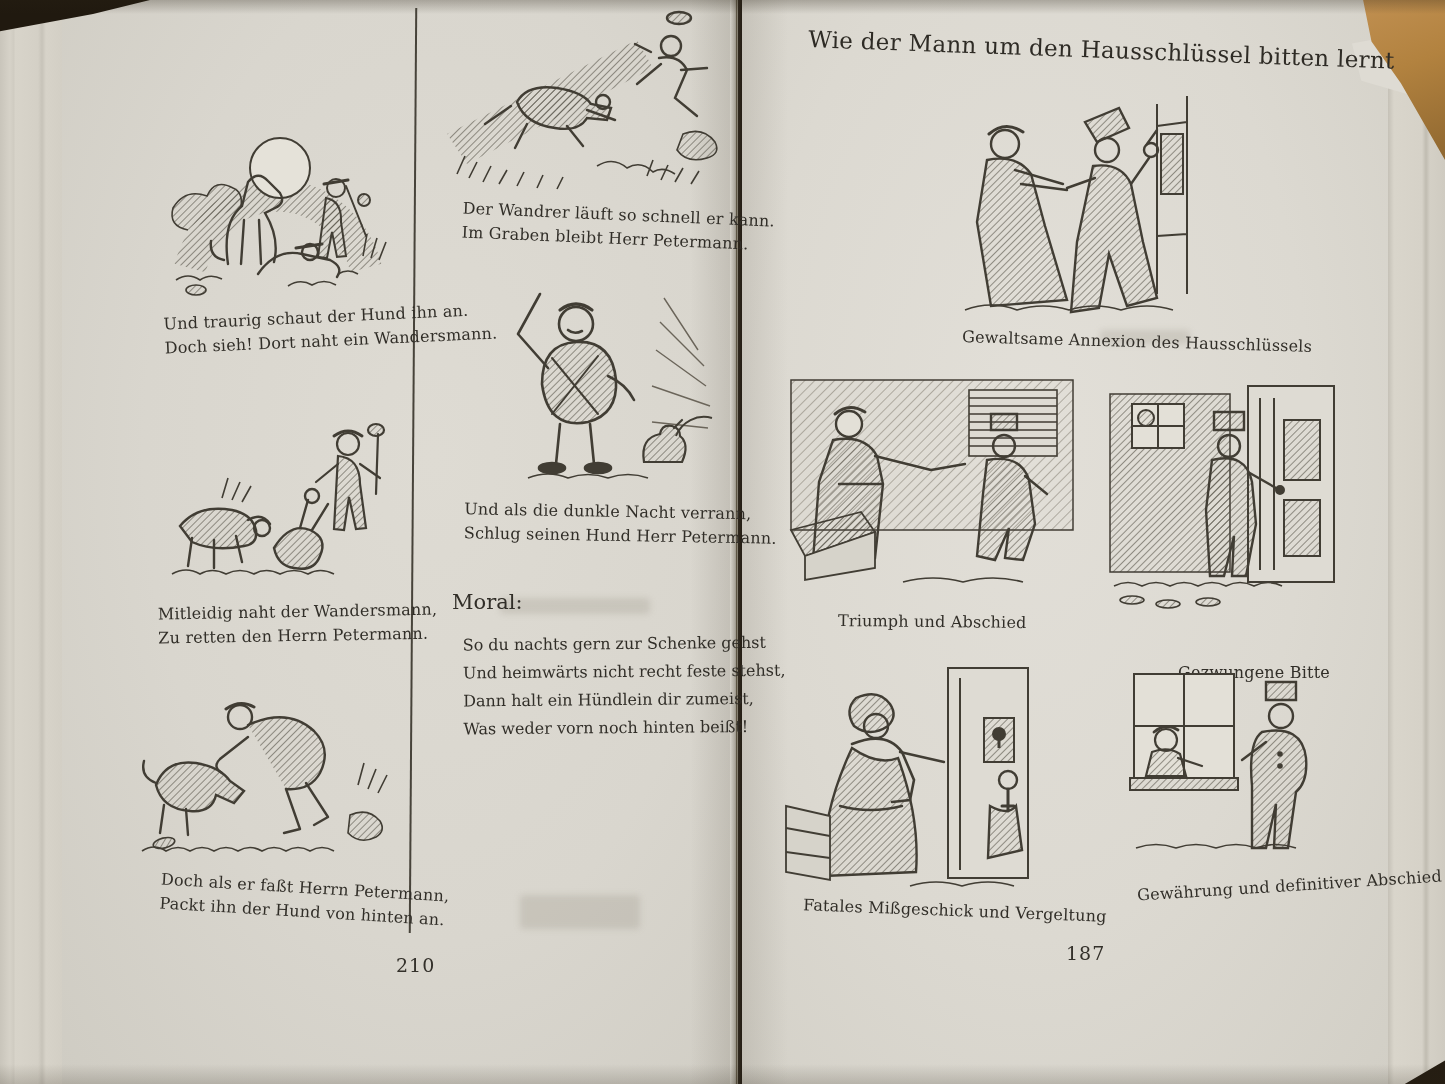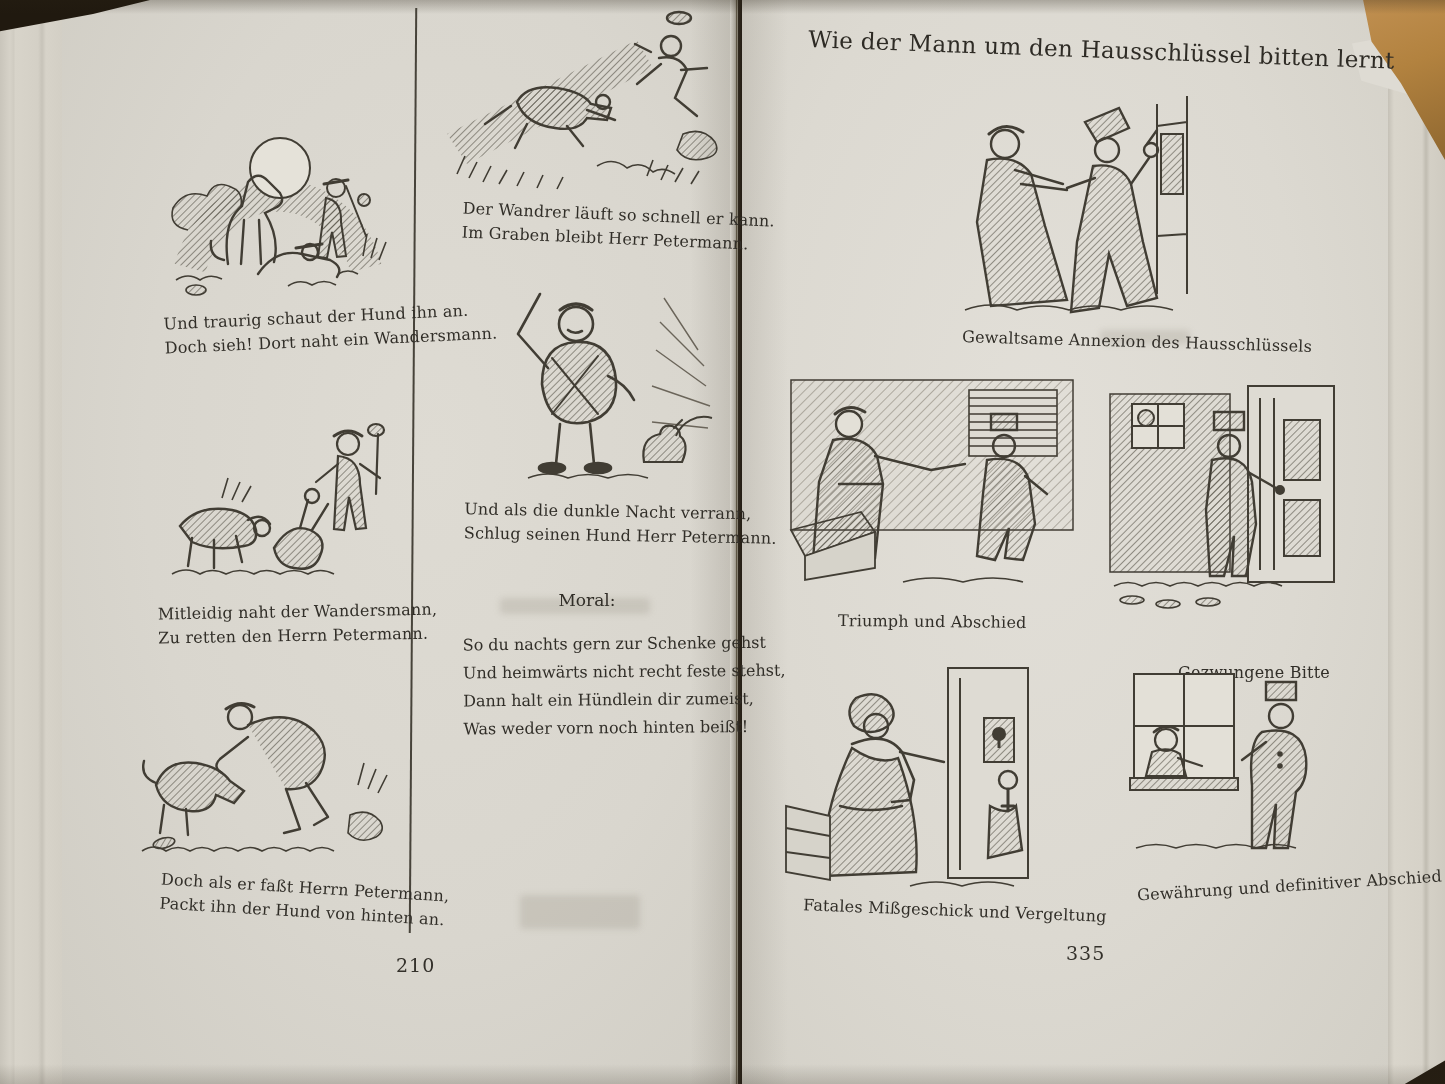--- a/index.html
+++ b/index.html
@@ -65,22 +65,22 @@
   .cap{
     position:absolute;font-size:16px;line-height:1.52;color:#312e28;
     white-space:nowrap;letter-spacing:.2px;
   }
   .page-num{position:absolute;font-size:19px;color:#33302a;letter-spacing:1px;}
   .title{
     position:absolute;left:808px;top:36px;width:540px;
     font-size:23px;color:#2e2b25;letter-spacing:.3px;white-space:nowrap;
     transform:rotate(2.1deg);
   }
-  .moral-head{position:absolute;left:452px;top:590px;width:270px;text-align:center;
-    font-size:17px;color:#312e28;}
+  .moral-head{position:absolute;left:452px;top:590px;width:270px;
+    font-size:21px;color:#312e28;}
   .poem{position:absolute;left:463px;top:630px;font-size:16px;line-height:1.75;
     color:#312e28;white-space:nowrap;transform:rotate(-.5deg);}
   .ghost{position:absolute;background:rgba(120,115,100,.18);filter:blur(3px);border-radius:4px;}
 </style>
 </head>
 <body>
 
 <div class="photo">
 
   <div class="edge-left"></div>
@@ -446,15 +446,15 @@
         <path d="M142 70 q40 -8 44 26 q2 24 -10 34 l-8 56 l-14 0 l2 -44 l-10 44 l-14 0 l0 -62 q-4 -44 10 -54 z"></path>
         <path d="M146 80 l-24 18" fill="none"></path>
         <circle cx="160" cy="92" r="1.6" fill="#413d34"></circle>
         <circle cx="160" cy="104" r="1.6" fill="#413d34"></circle>
       </g>
       <path d="M16 186 q20 -7 40 0 q20 -7 40 0 q20 -7 40 0 q20 -7 40 0" stroke="#413d34" stroke-width="1.6" fill="none"></path>
     </svg>
   </div>
   <div class="cap" style="left:1137px;top:874px;transform:rotate(-3.6deg);">Gewährung und definitiver Abschied</div>
 
-  <div class="page-num" style="left:1066px;top:942px;">335</div>
+  <div class="page-num" style="left:1066px;top:942px;">187</div>
 
 </div>
 
 </body></html>

